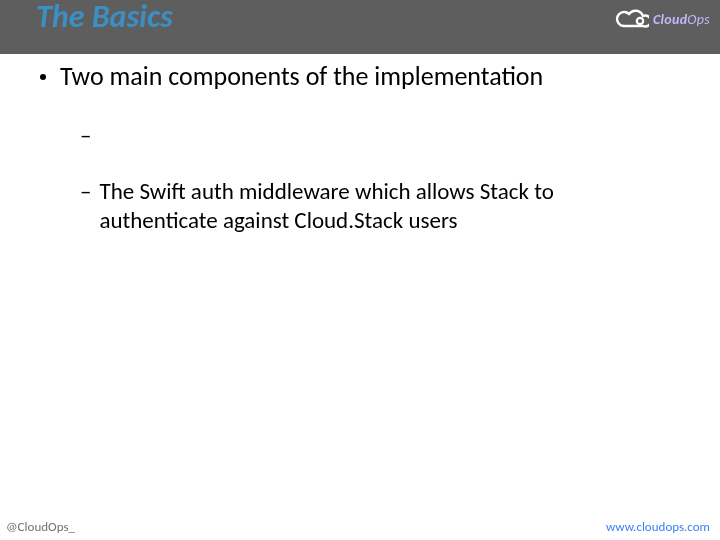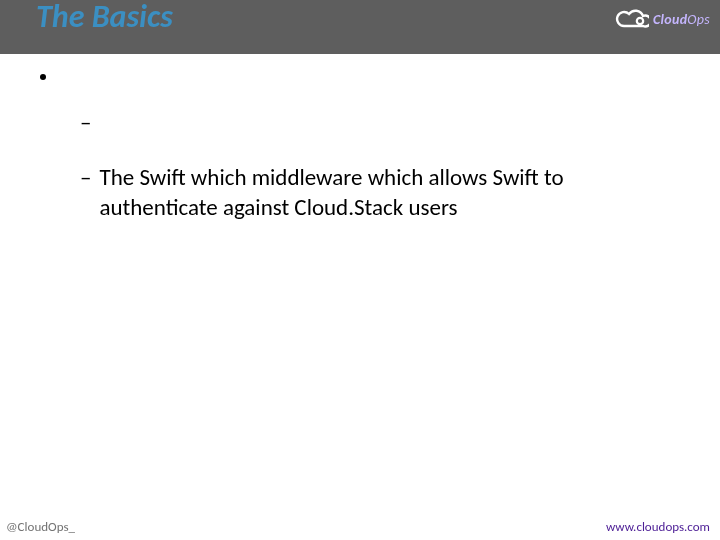--- a/index.html
+++ b/index.html
@@ -88,21 +88,21 @@
     left: 6px;
     bottom: 6px;
     font-size: 13px;
     color: #737373;
   }
   .footer-right {
     position: absolute;
     right: 10px;
     bottom: 6px;
     font-size: 13px;
-    color: #4c1d95;
+    color: #3b82f6;
     text-align: right;
   }
 </style>
 </head>
 <body>
 
 <div class="header-bar">
   <div class="title">The Basics</div>
   <div class="logo">
     <div class="logo-icon">
@@ -113,24 +113,25 @@
     </div>
     <div class="logo-text">
       <span class="bold">Cloud</span><span class="thin">Ops</span>
     </div>
   </div>
 </div>
 
 <div class="content">
   <div class="main-bullet">
     <span class="dot"></span>
+    <span>Two main components of the implementation</span>
   </div>
   <div class="sub-bullet">
     <span class="dash">–</span>
   </div>
   <div class="sub-bullet">
     <span class="dash">–</span>
-    <span>The Swift which middleware which allows Swift to authenticate against Cloud.Stack users</span>
+    <span>The Swift auth middleware which allows Stack to authenticate against Cloud.Stack users</span>
   </div>
 </div>
 
 <div class="footer-left">@CloudOps_</div>
 <div class="footer-right">www.cloudops.com</div>
 
 </body></html>

